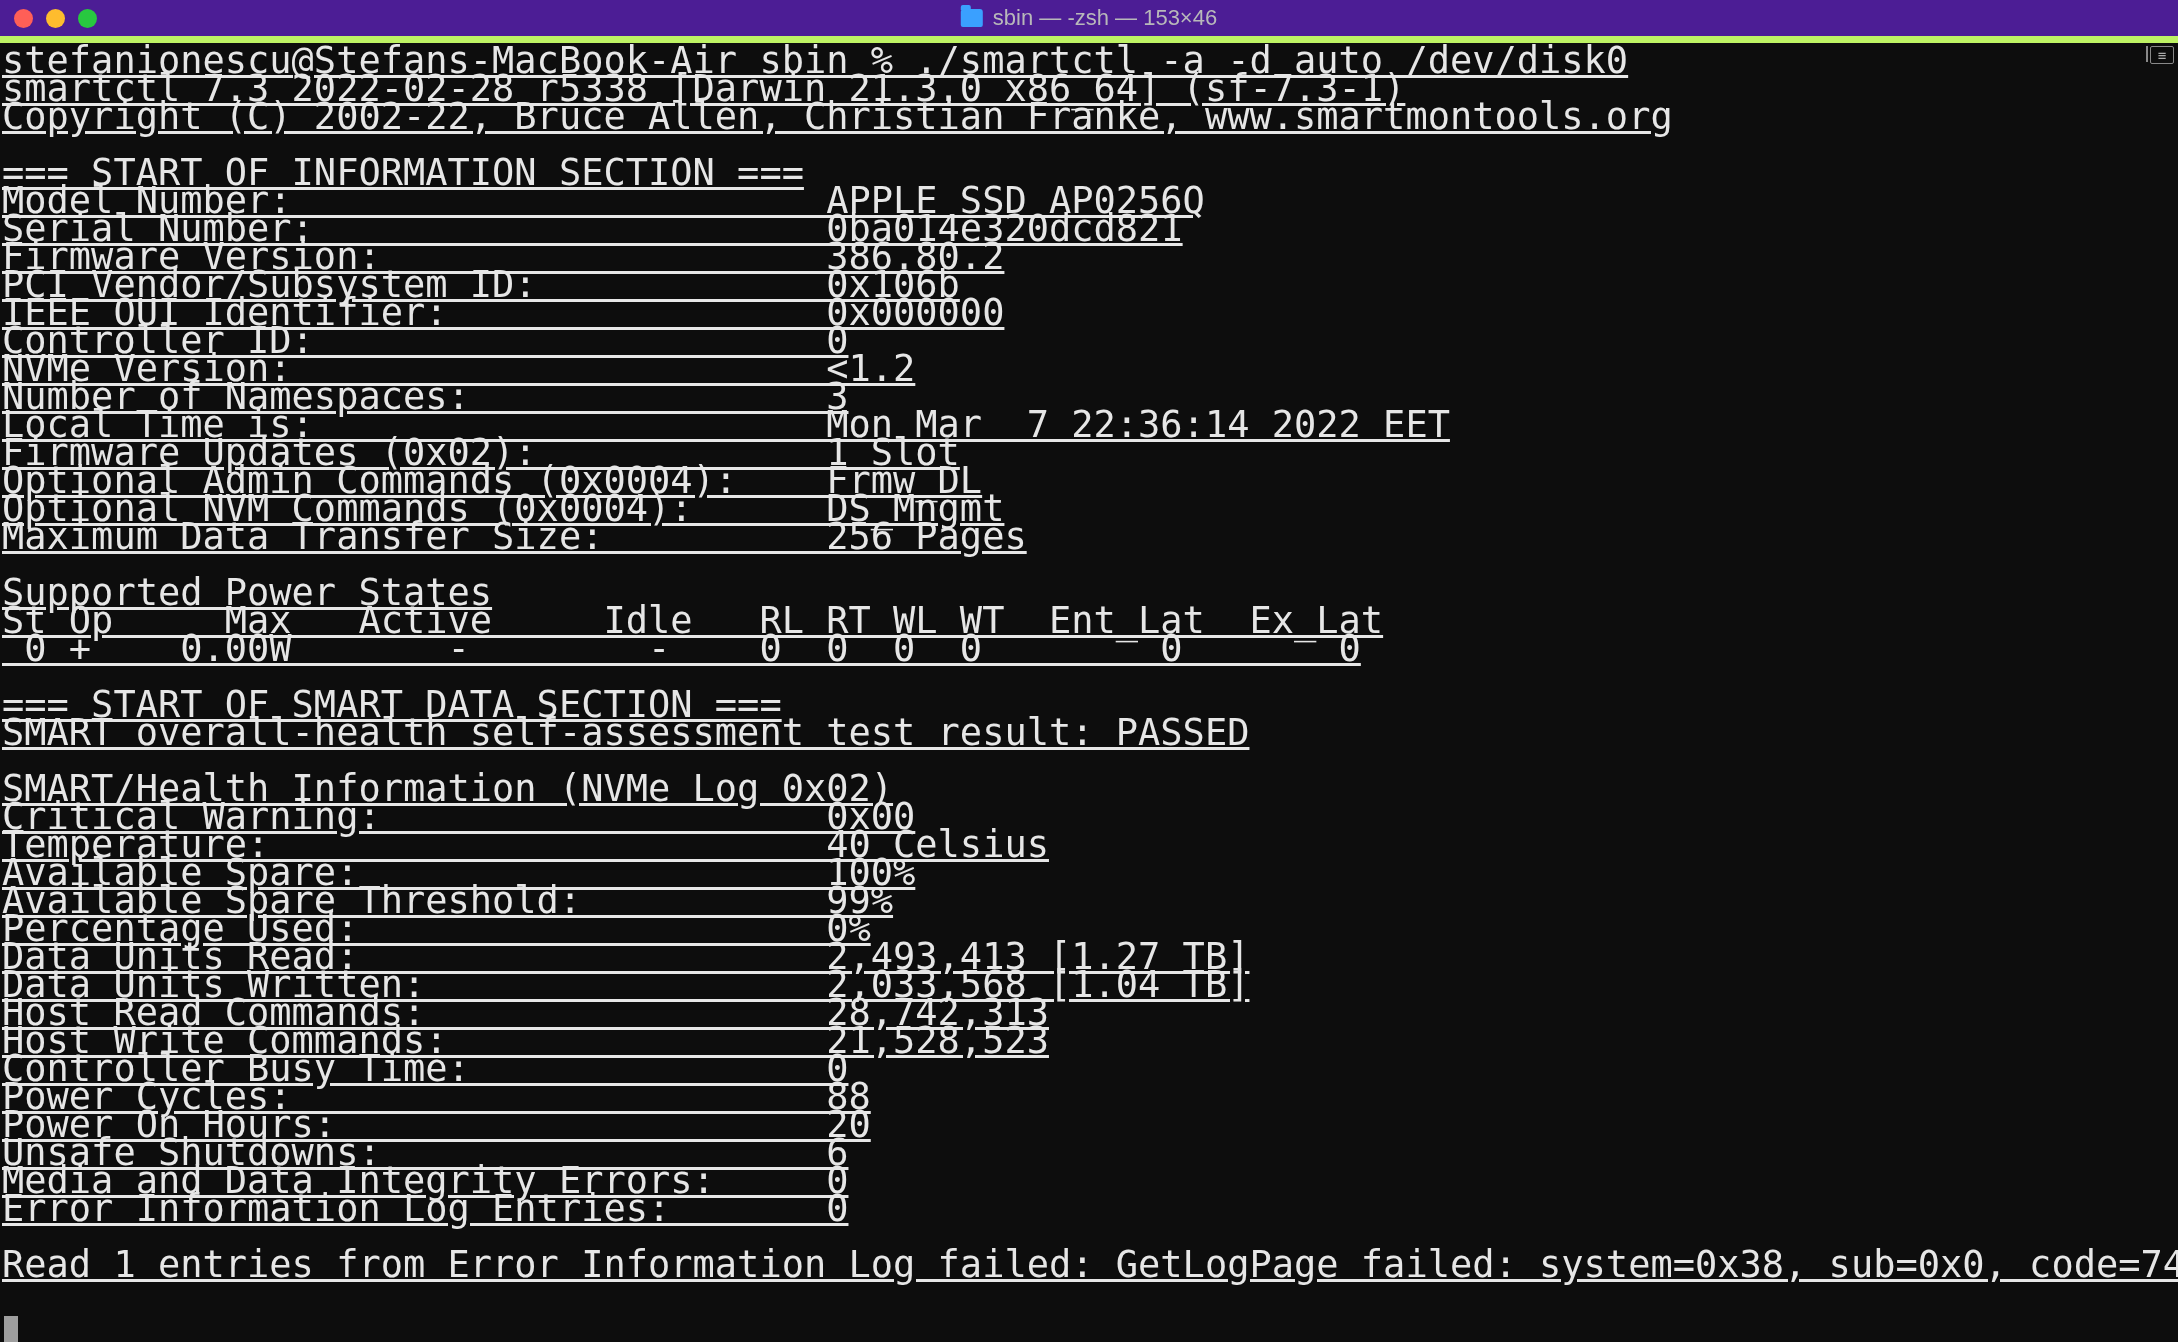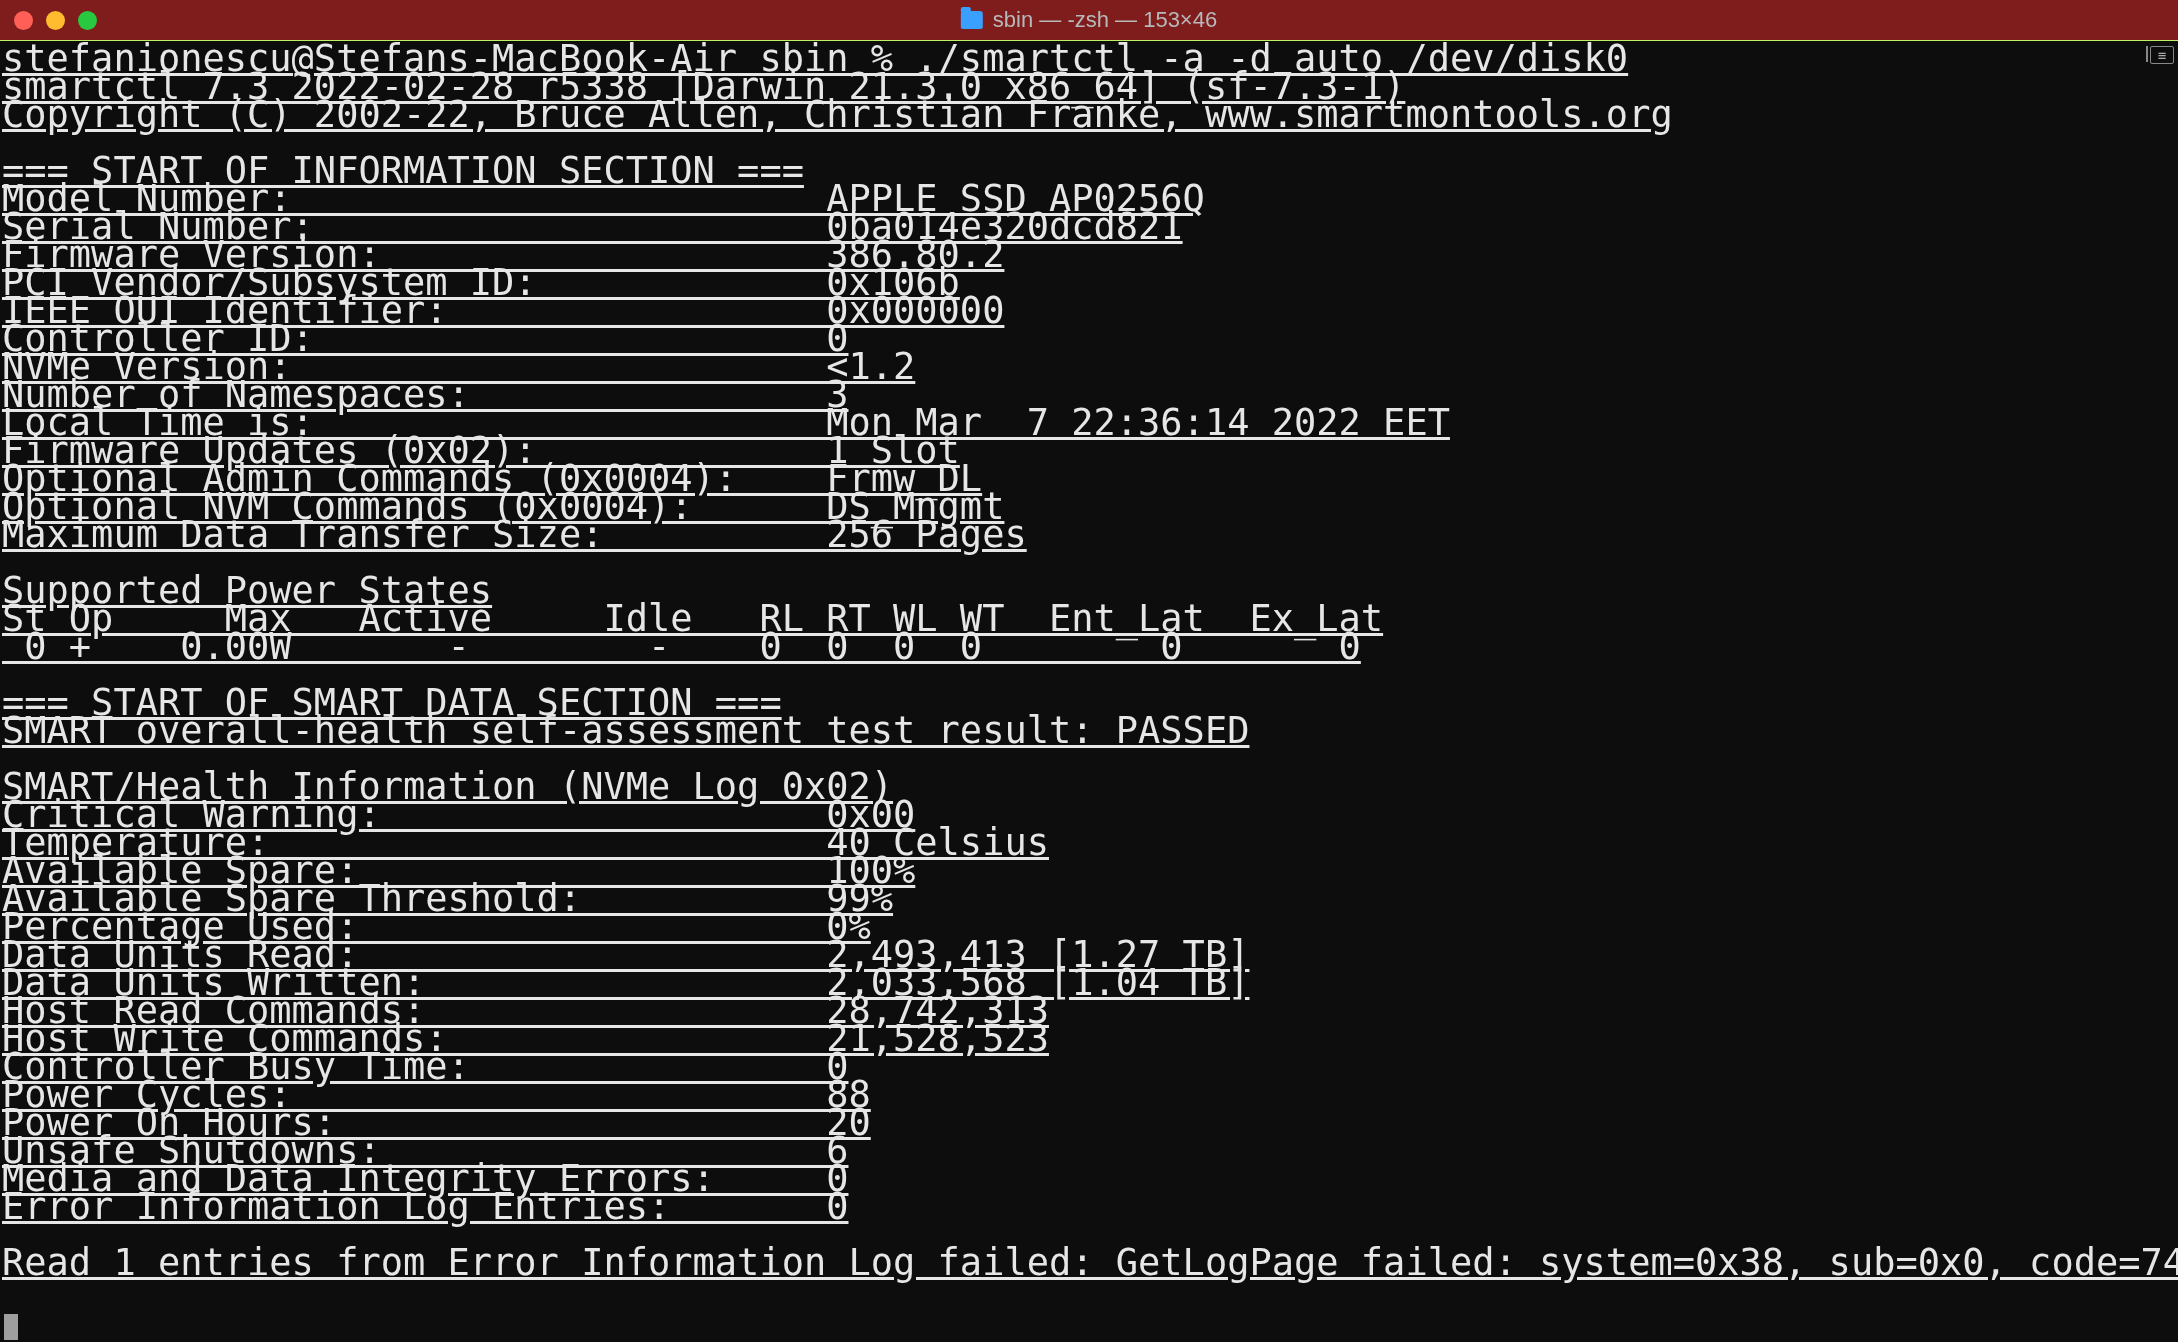--- a/index.html
+++ b/index.html
@@ -13,25 +13,25 @@
   }
   .window {
     width: 2178px;
     height: 1342px;
     background: #1a1a1a;
     display: flex;
     flex-direction: column;
   }
   .titlebar {
     height: 40px;
-    background: #7f1d1d;
+    background: #4c1d95;
     display: flex;
     align-items: center;
     position: relative;
-    border-bottom: 1px solid #bef264;
+    border-bottom: 7px solid #bef264;
   }
   .traffic-lights {
     display: flex;
     gap: 13px;
     margin-left: 14px;
   }
   .traffic-light {
     width: 19px;
     height: 19px;
     border-radius: 50%;

